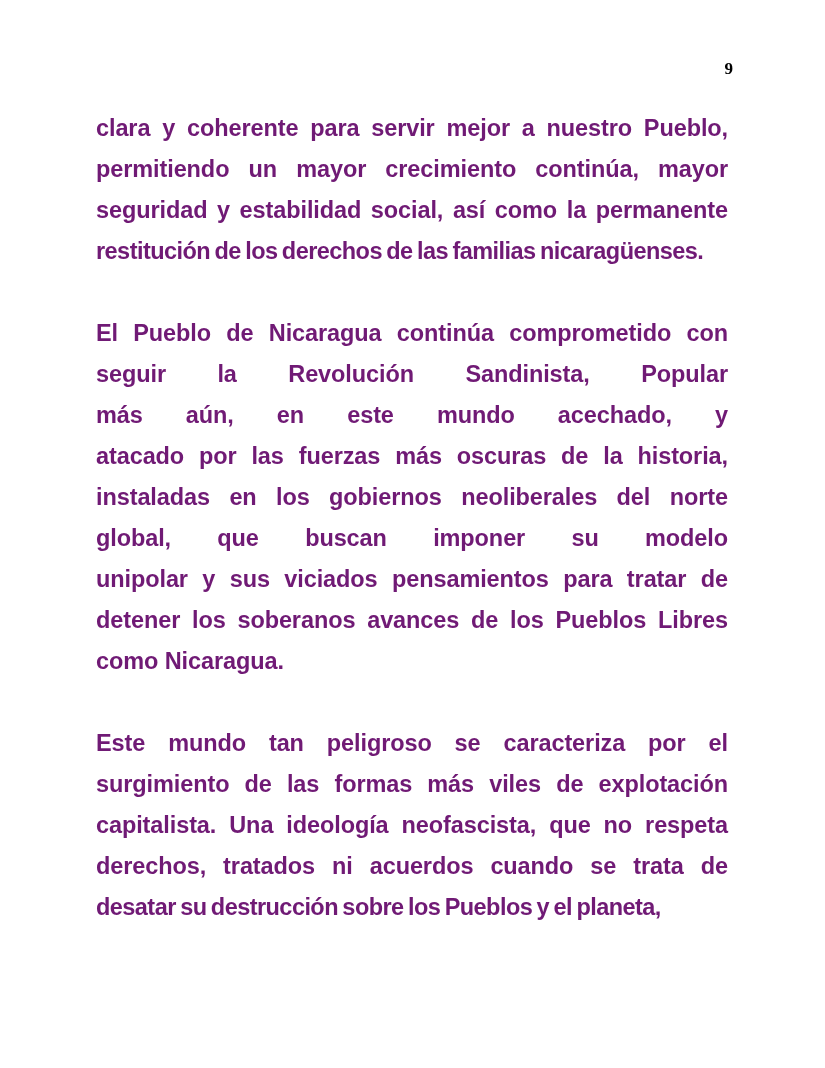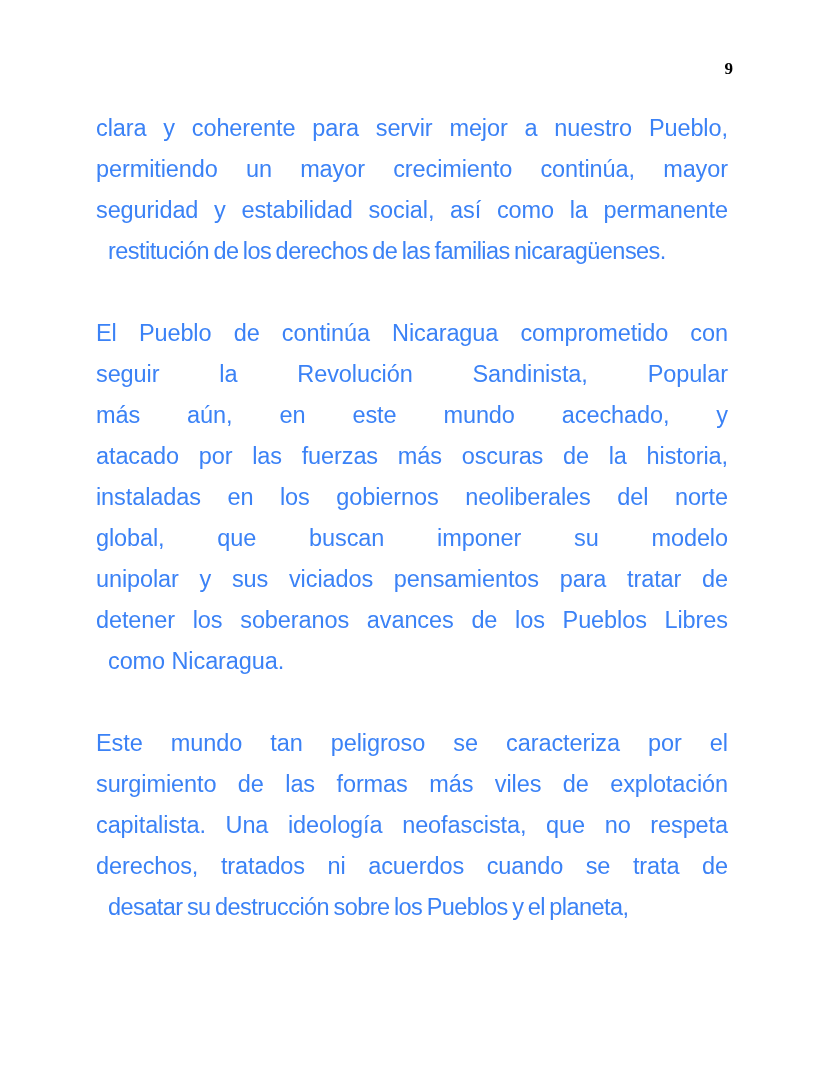--- a/index.html
+++ b/index.html
@@ -40,24 +40,24 @@
   .content {
     position: absolute;
     top: 108px;
     left: 96px;
     width: 632px;
   }
 
   .para {
     margin: 0 0 41px 0;
     font-family: "Liberation Sans", sans-serif;
-    font-weight: normal;
+    font-weight: bold;
     font-size: 23.5px;
     line-height: 41px;
-    color: #3b82f6;
+    color: #701a75;
     text-align: justify;
     text-justify: inter-word;
     letter-spacing: -0.1px;
   }
 
   .para:last-child {
     margin-bottom: 0;
   }
 
   
@@ -73,21 +73,20 @@
   }
 
   .para .line.justified > span {
     display: inline-block;
   }
 
   
   .para .line.flush {
     display: block;
     white-space: nowrap;
-    margin-left: 12px;
   }
 
   
   .para .line.condensed {
     letter-spacing: -0.55px;
     word-spacing: -1.6px;
   }
 </style>
 </head>
 <body>
@@ -129,22 +128,22 @@
           <span>permanente</span>
         </span>
       <span class="line flush condensed">restitución de los derechos de las familias nicaragüenses.</span>
     </p>
 
     <p class="para">
       <span class="line justified">
           <span>El</span>
           <span>Pueblo</span>
           <span>de</span>
+          <span>Nicaragua</span>
           <span>continúa</span>
-          <span>Nicaragua</span>
           <span>comprometido</span>
           <span>con</span>
         </span>
       <span class="line justified">
           <span>seguir</span>
           <span>la</span>
           <span>Revolución</span>
           <span>Sandinista,</span>
           <span>Popular</span>
         </span>

